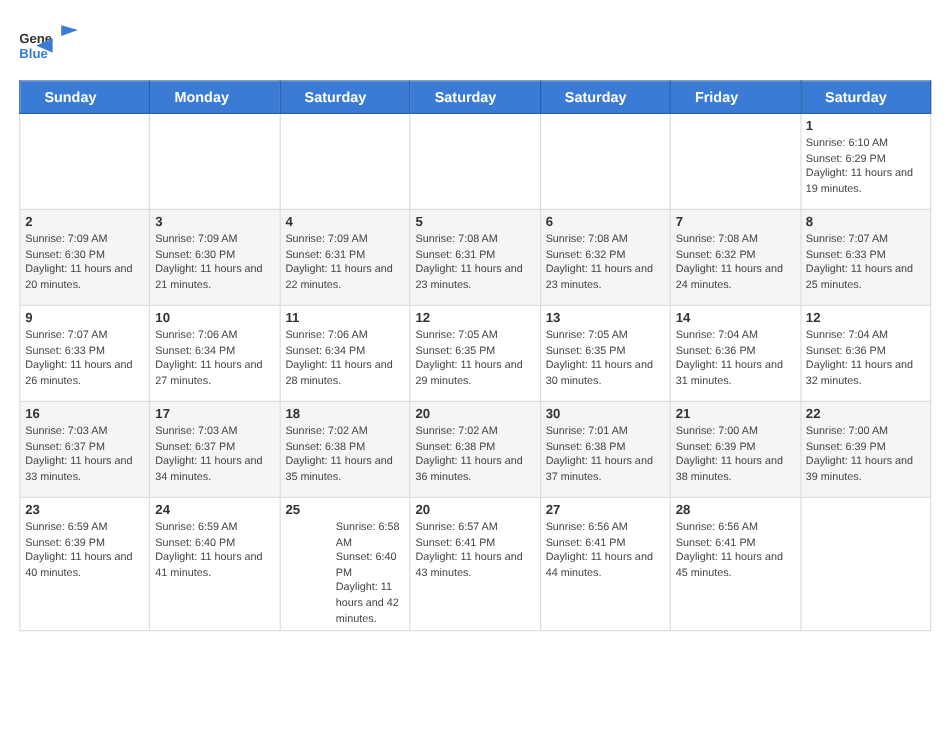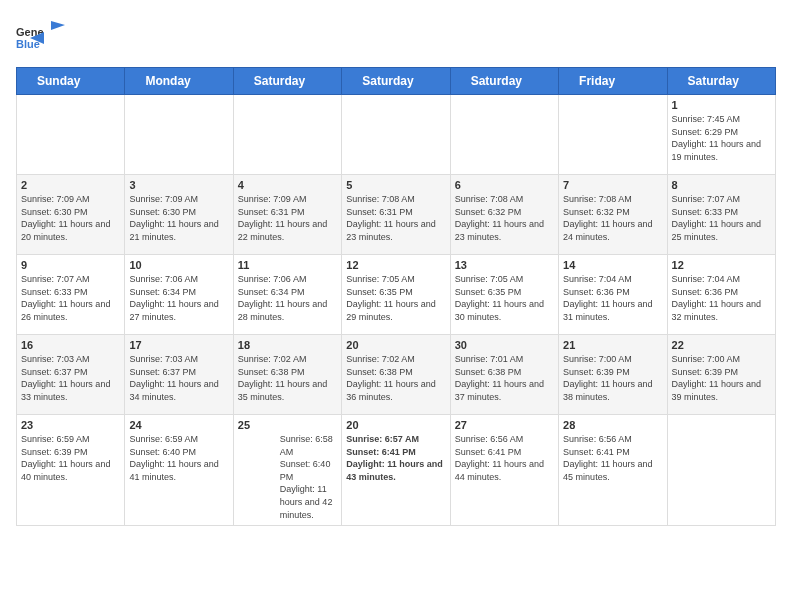--- a/index.html
+++ b/index.html
@@ -128,21 +128,21 @@
   <tbody id="calendar-body">
   <tr>
         <td></td>
         <td></td>
         <td></td>
         <td></td>
         <td></td>
         <td></td>
         <td>
           <span class="day-number">1</span>
-          <div class="day-info" style="white-space: pre-line;">Sunrise: 7:45 AM
+          <div class="day-info" style="white-space: pre-line;">Sunrise: 6:10 AM
 Sunset: 6:29 PM
 Daylight: 11 hours and 19 minutes.</div>
         </td>
       </tr>
       <tr>
         <td>
           <span class="day-number">2</span>
           <div class="day-info" style="white-space: pre-line;">Sunrise: 7:09 AM
 Sunset: 6:30 PM
 Daylight: 11 hours and 20 minutes.</div>
@@ -286,21 +286,21 @@
 Daylight: 11 hours and 41 minutes.</div>
         </td>
         <td>
           <span class="day-number">25</span>
           <div class="day-info" style="white-space: pre-line; margin-left: 42px;">Sunrise: 6:58 AM
 Sunset: 6:40 PM
 Daylight: 11 hours and 42 minutes.</div>
         </td>
         <td>
           <span class="day-number">20</span>
-          <div class="day-info" style="white-space: pre-line; font-weight: bold;">Sunrise: 6:57 AM
+          <div class="day-info" style="white-space: pre-line;">Sunrise: 6:57 AM
 Sunset: 6:41 PM
 Daylight: 11 hours and 43 minutes.</div>
         </td>
         <td>
           <span class="day-number">27</span>
           <div class="day-info" style="white-space: pre-line;">Sunrise: 6:56 AM
 Sunset: 6:41 PM
 Daylight: 11 hours and 44 minutes.</div>
         </td>
         <td>

